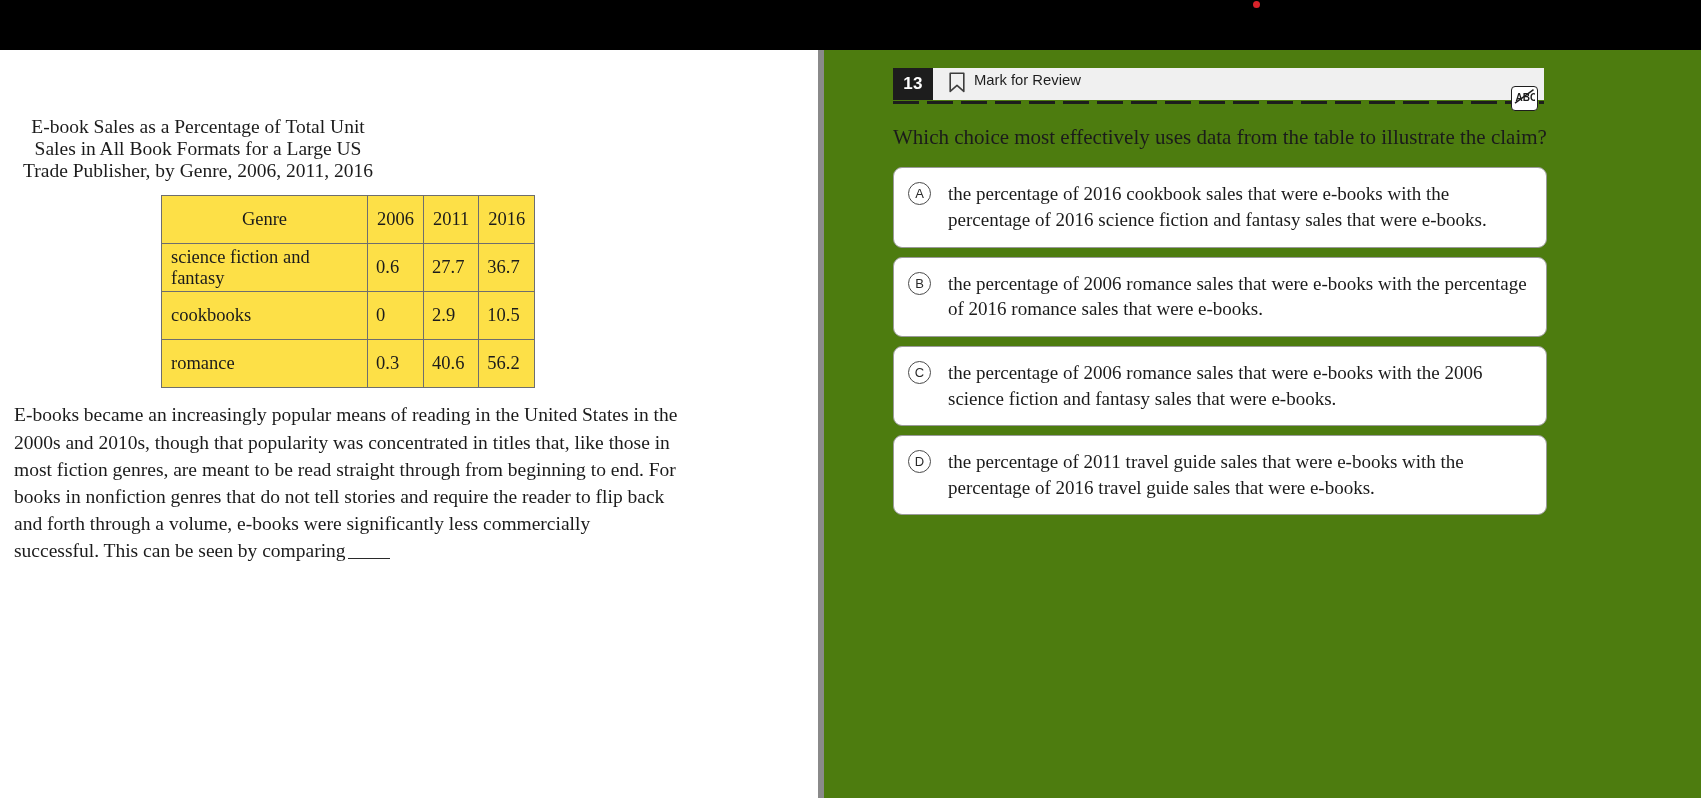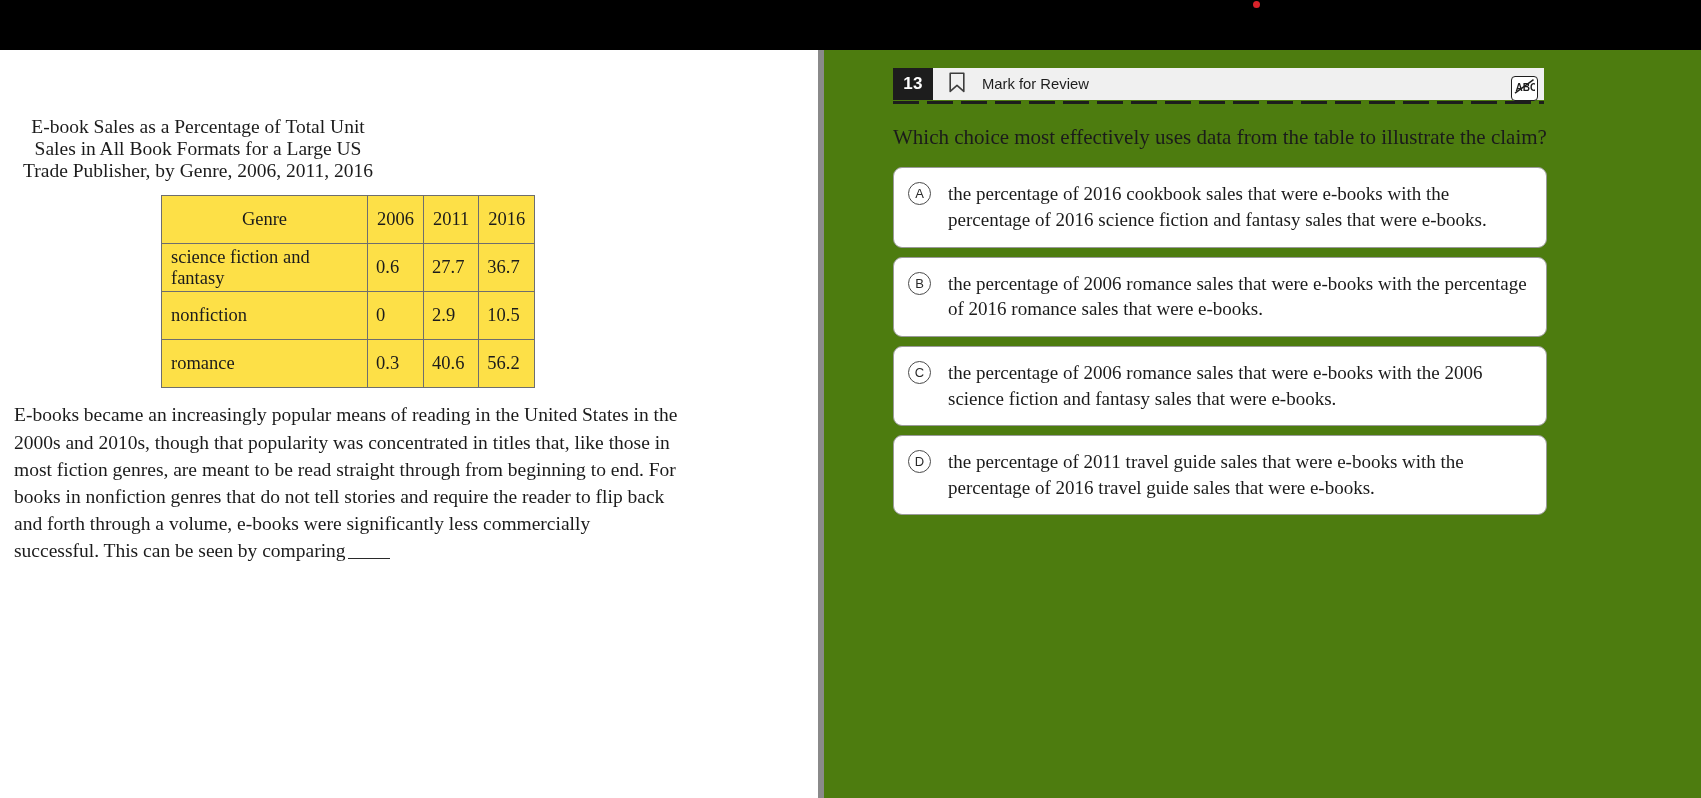--- a/index.html
+++ b/index.html
@@ -157,35 +157,34 @@
     font-family: "Liberation Sans", sans-serif;
     font-weight: bold;
     font-size: 17px;
     display: flex;
     align-items: center;
     justify-content: center;
     letter-spacing: .2px;
   }
   .mark-review {
     display: flex;
-    align-items: center;
-    gap: 17px;
+    gap: 9px;
     margin-left: 16px;
     cursor: pointer;
   }
   .bookmark-icon { display: block; }
   .mark-label {
     font-family: "Liberation Sans", sans-serif;
     font-size: 14.8px;
     color: #1d1d1d;
   }
   .abc-btn {
     position: absolute;
     right: 6px;
-    top: 8px;
+    top: 18px;
     width: 27px;
     height: 25px;
     border: 1.4px solid #1d1d1d;
     border-radius: 4px;
     background: #ffffff;
     display: flex;
     align-items: center;
     justify-content: center;
     cursor: pointer;
   }
@@ -273,21 +272,21 @@
               </tr>
             </thead>
             <tbody>
               <tr>
                 <td class="genre-cell">science fiction and fantasy</td>
                 <td class="num-cell">0.6</td>
                 <td class="num-cell">27.7</td>
                 <td class="num-cell">36.7</td>
               </tr>
               <tr>
-                <td class="genre-cell">nonfiction</td>
+                <td class="genre-cell">cookbooks</td>
                 <td class="num-cell">0</td>
                 <td class="num-cell">2.9</td>
                 <td class="num-cell">10.5</td>
               </tr>
               <tr>
                 <td class="genre-cell">romance</td>
                 <td class="num-cell">0.3</td>
                 <td class="num-cell">40.6</td>
                 <td class="num-cell">56.2</td>
               </tr>

